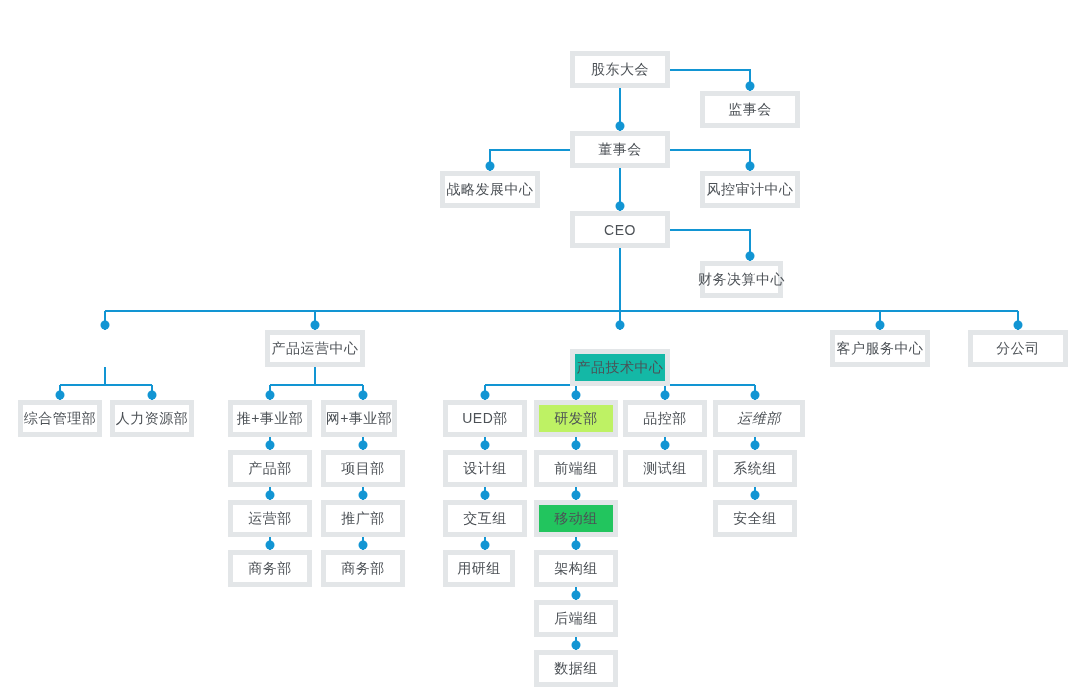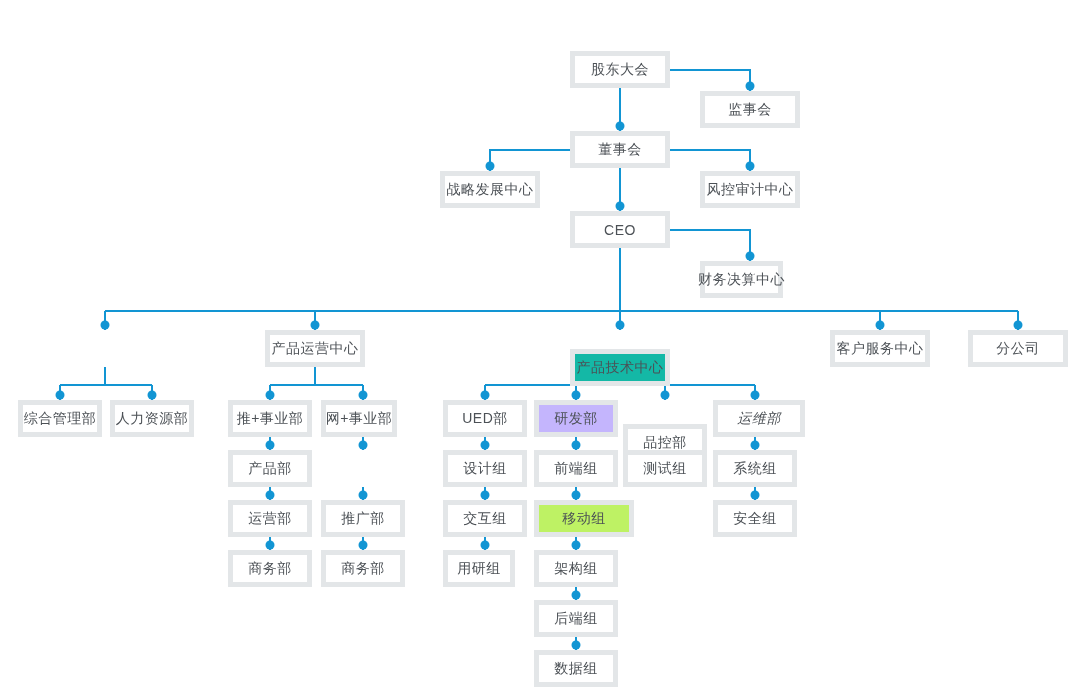--- a/index.html
+++ b/index.html
@@ -172,57 +172,60 @@
       </div>
       <div class="org-node" style="left: 228px; top: 400px; width: 84px; height: 37px; border-color: rgb(227, 230, 232); background: rgb(255, 255, 255);">
         <span style="color: rgb(76, 81, 86);">推+事业部</span>
       </div>
       <div class="org-node" style="left: 321px; top: 400px; width: 76px; height: 37px; border-color: rgb(227, 230, 232); background: rgb(255, 255, 255);">
         <span style="color: rgb(76, 81, 86);">网+事业部</span>
       </div>
       <div class="org-node" style="left: 443px; top: 400px; width: 84px; height: 37px; border-color: rgb(227, 230, 232); background: rgb(255, 255, 255);">
         <span style="color: rgb(76, 81, 86);">UED部</span>
       </div>
-      <div class="org-node" style="left: 534px; top: 400px; width: 84px; height: 37px; border-color: rgb(227, 230, 232); background: #c4b5fd;">
+      <div class="org-node" style="left: 534px; top: 400px; width: 84px; height: 37px; border-color: rgb(227, 230, 232); background: #bef264;">
         <span style="color: rgb(76, 81, 86);">研发部</span>
       </div>
-      <div class="org-node" style="left: 623px; top: 400px; width: 84px; height: 37px; border-color: rgb(227, 230, 232); background: rgb(255, 255, 255); margin-top: 24px;">
+      <div class="org-node" style="left: 623px; top: 400px; width: 84px; height: 37px; border-color: rgb(227, 230, 232); background: rgb(255, 255, 255);">
         <span style="color: rgb(76, 81, 86);">品控部</span>
       </div>
       <div class="org-node" style="left: 713px; top: 400px; width: 92px; height: 37px; border-color: rgb(227, 230, 232); background: rgb(255, 255, 255); font-style: italic;">
         <span style="color: rgb(76, 81, 86);">运维部</span>
       </div>
       <div class="org-node" style="left: 228px; top: 450px; width: 84px; height: 37px; border-color: rgb(227, 230, 232); background: rgb(255, 255, 255);">
         <span style="color: rgb(76, 81, 86);">产品部</span>
       </div>
       <div class="org-node" style="left: 228px; top: 500px; width: 84px; height: 37px; border-color: rgb(227, 230, 232); background: rgb(255, 255, 255);">
         <span style="color: rgb(76, 81, 86);">运营部</span>
       </div>
       <div class="org-node" style="left: 228px; top: 550px; width: 84px; height: 37px; border-color: rgb(227, 230, 232); background: rgb(255, 255, 255);">
         <span style="color: rgb(76, 81, 86);">商务部</span>
       </div>
+      <div class="org-node" style="left: 321px; top: 450px; width: 84px; height: 37px; border-color: rgb(227, 230, 232); background: rgb(255, 255, 255);">
+        <span style="color: rgb(76, 81, 86);">项目部</span>
+      </div>
       <div class="org-node" style="left: 321px; top: 500px; width: 84px; height: 37px; border-color: rgb(227, 230, 232); background: rgb(255, 255, 255);">
         <span style="color: rgb(76, 81, 86);">推广部</span>
       </div>
       <div class="org-node" style="left: 321px; top: 550px; width: 84px; height: 37px; border-color: rgb(227, 230, 232); background: rgb(255, 255, 255);">
         <span style="color: rgb(76, 81, 86);">商务部</span>
       </div>
       <div class="org-node" style="left: 443px; top: 450px; width: 84px; height: 37px; border-color: rgb(227, 230, 232); background: rgb(255, 255, 255);">
         <span style="color: rgb(76, 81, 86);">设计组</span>
       </div>
       <div class="org-node" style="left: 443px; top: 500px; width: 84px; height: 37px; border-color: rgb(227, 230, 232); background: rgb(255, 255, 255);">
         <span style="color: rgb(76, 81, 86);">交互组</span>
       </div>
       <div class="org-node" style="left: 443px; top: 550px; width: 72px; height: 37px; border-color: rgb(227, 230, 232); background: rgb(255, 255, 255);">
         <span style="color: rgb(76, 81, 86);">用研组</span>
       </div>
       <div class="org-node" style="left: 534px; top: 450px; width: 84px; height: 37px; border-color: rgb(227, 230, 232); background: rgb(255, 255, 255);">
         <span style="color: rgb(76, 81, 86);">前端组</span>
       </div>
-      <div class="org-node" style="left: 534px; top: 500px; width: 100px; height: 37px; border-color: rgb(227, 230, 232); background: #bef264;">
+      <div class="org-node" style="left: 534px; top: 500px; width: 84px; height: 37px; border-color: rgb(227, 230, 232); background: #22c55e;">
         <span style="color: rgb(76, 81, 86);">移动组</span>
       </div>
       <div class="org-node" style="left: 534px; top: 550px; width: 84px; height: 37px; border-color: rgb(227, 230, 232); background: rgb(255, 255, 255);">
         <span style="color: rgb(76, 81, 86);">架构组</span>
       </div>
       <div class="org-node" style="left: 534px; top: 600px; width: 84px; height: 37px; border-color: rgb(227, 230, 232); background: rgb(255, 255, 255);">
         <span style="color: rgb(76, 81, 86);">后端组</span>
       </div>
       <div class="org-node" style="left: 534px; top: 650px; width: 84px; height: 37px; border-color: rgb(227, 230, 232); background: rgb(255, 255, 255);">
         <span style="color: rgb(76, 81, 86);">数据组</span>

